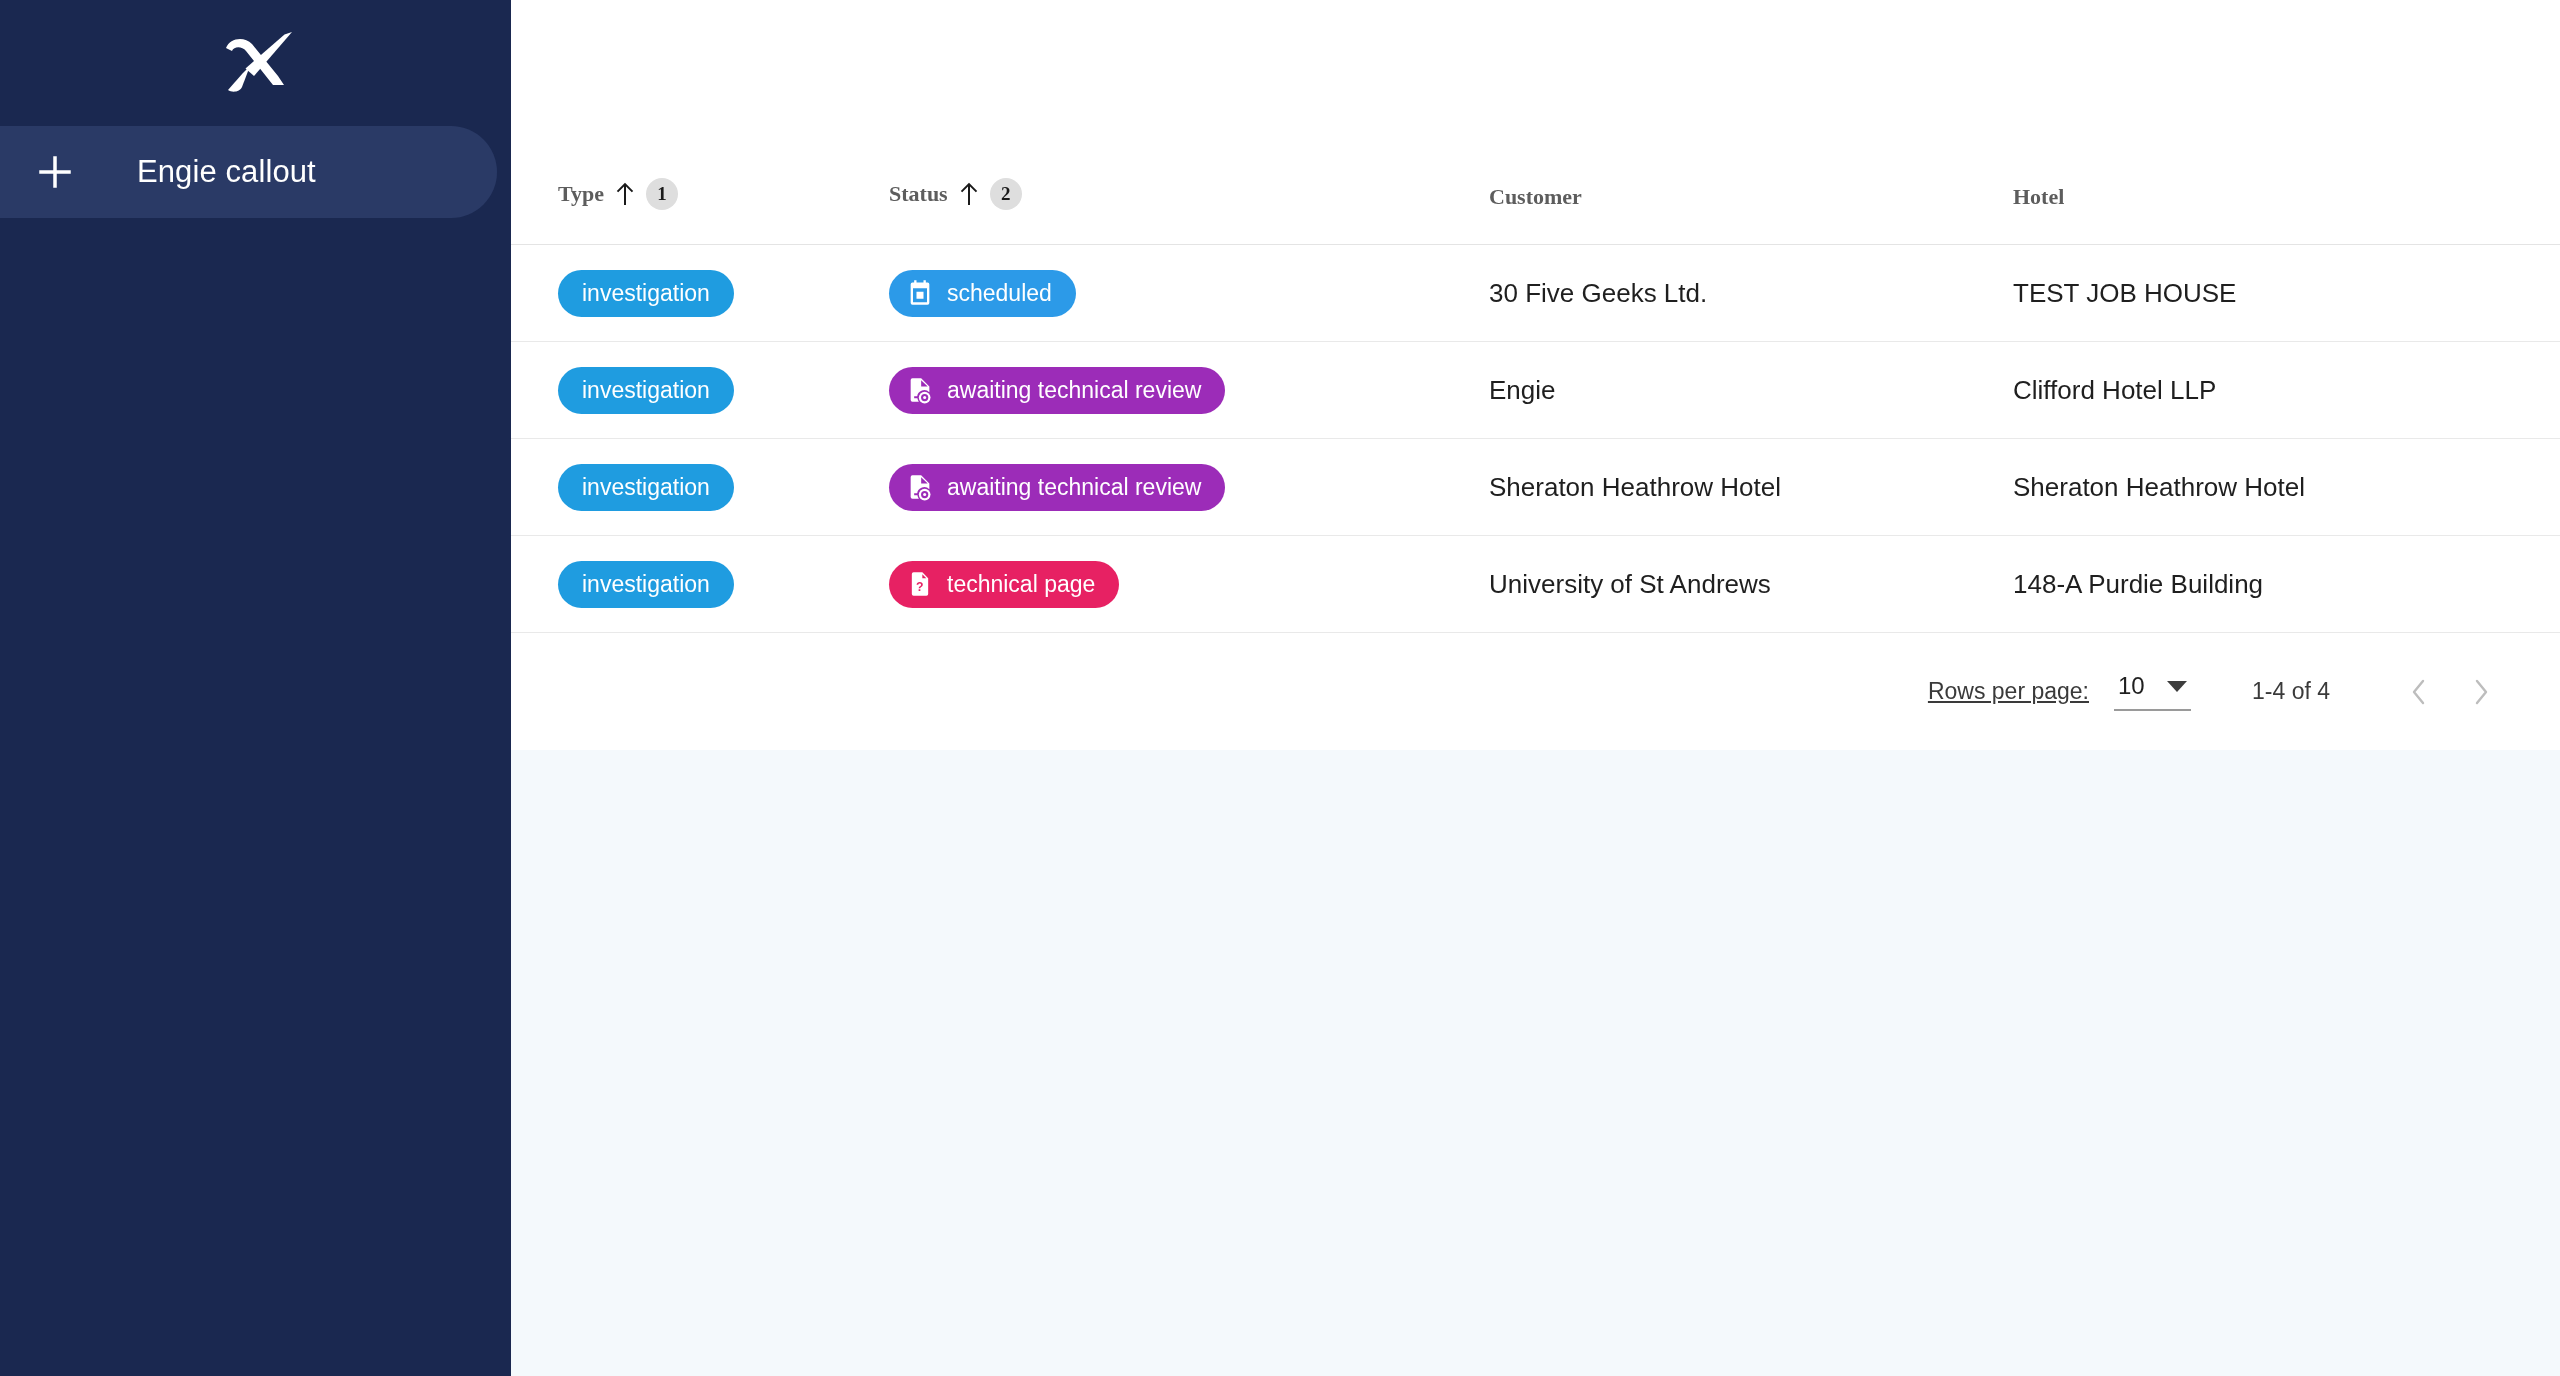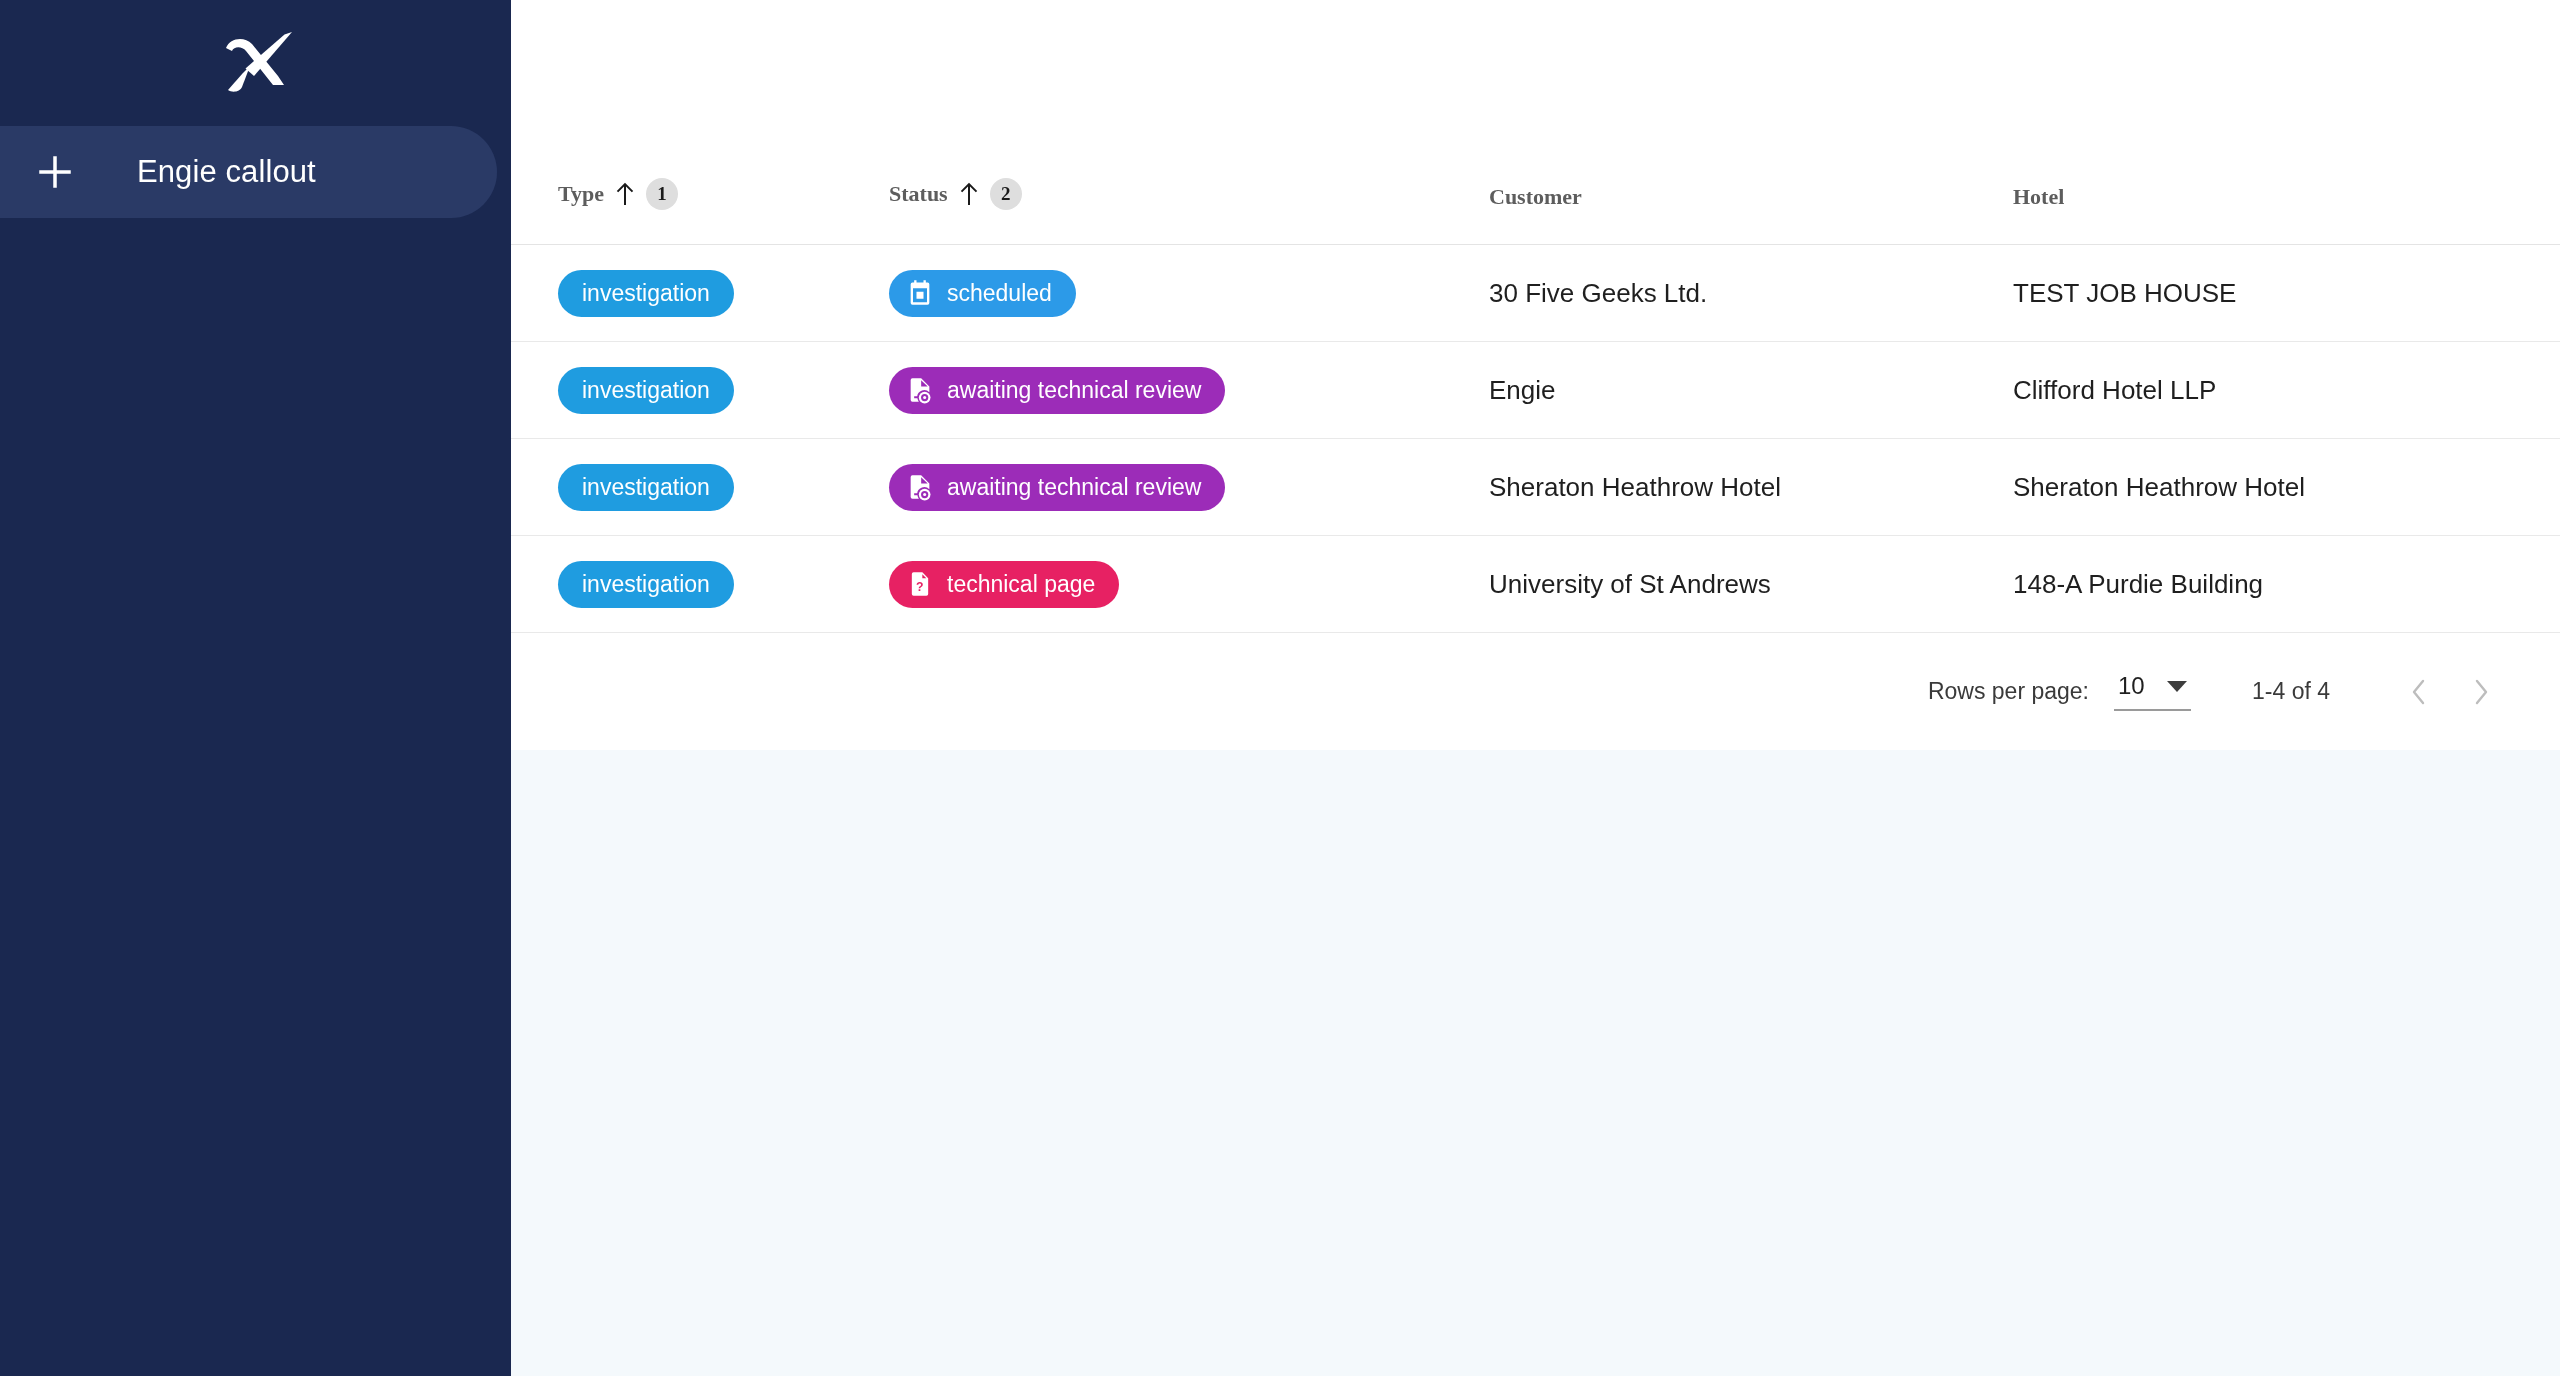--- a/index.html
+++ b/index.html
@@ -125,21 +125,21 @@
   .chip .chip-ico { width:28px; height:28px; margin-right:13px; flex:0 0 28px; display:block; }
   .chip .chip-ico svg { width:28px; height:28px; display:block; }
 
   
   .pager {
     display:flex; align-items:center; justify-content:flex-end;
     height:117px;
     padding-right:48px;
     background:#ffffff;
   }
-  .pager-label { font-size:23px; color:#3a3a3a; }
+  .pager-label { font-size:23px; color:#3a3a3a;text-decoration:underline; }
   .rpp {
     margin-left:25px;
     display:flex; align-items:center;
     border-bottom:2px solid #9a9a9a;
     padding:0 4px 9px 4px;
     cursor:pointer;
     min-width:77px;
     justify-content:space-between;
   }
   .rpp-value { font-size:24px; color:#1f1f1f; }

